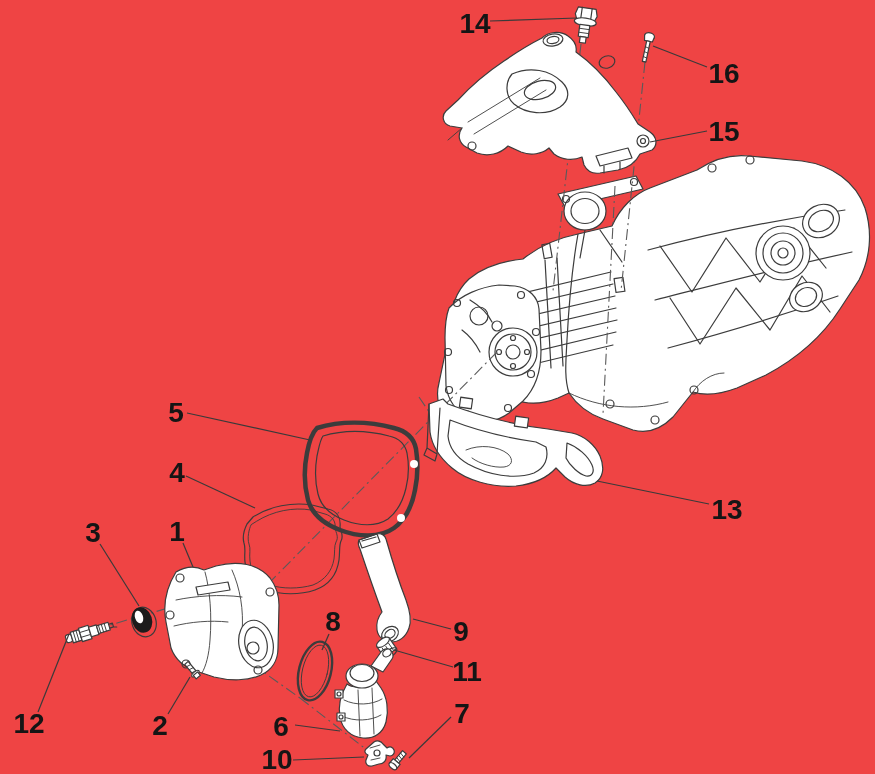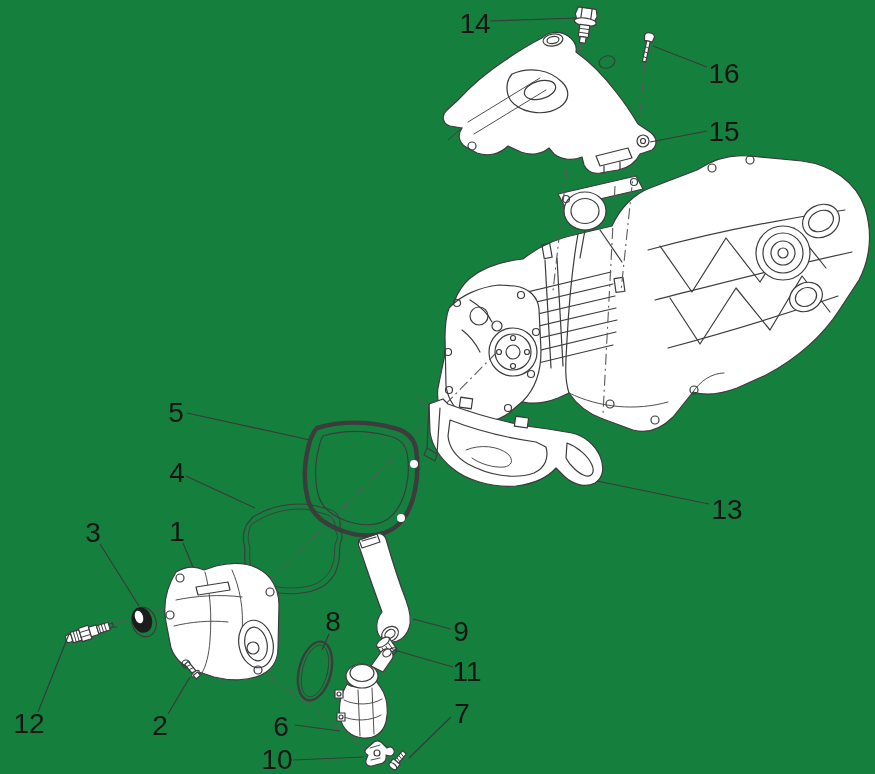--- a/index.html
+++ b/index.html
@@ -1,17 +1,17 @@
 <!DOCTYPE html>
 <html><head>
 <meta charset="utf-8">
 <style>
   html,body{margin:0;padding:0;background:#ffffff;}
-  .stage{position:relative;width:875px;height:774px;background:#15803d;overflow:hidden;
-         font-family:"Liberation Sans", sans-serif;}
+  .stage{position:relative;width:875px;height:774px;background:#ef4444;overflow:hidden;
+         font-family:"Liberation Sans", sans-serif;font-weight:bold;}
   svg{display:block;}
   .part path,.part rect,.part ellipse,.part circle,.part line,.part polyline{
      stroke:#3c3c3c;stroke-width:1.2;fill:none;stroke-linejoin:round;stroke-linecap:round;}
   .part .wfill{fill:#ffffff;}
   .part .thick{stroke-width:4.5;}
   .part .thin{stroke-width:0.9;}
   .part .dark{fill:#1c1c1c;stroke:none;}
   .part .white{fill:#ffffff;stroke:none;}
   .callout-label{font-family:"Liberation Sans", sans-serif;}
 </style>

